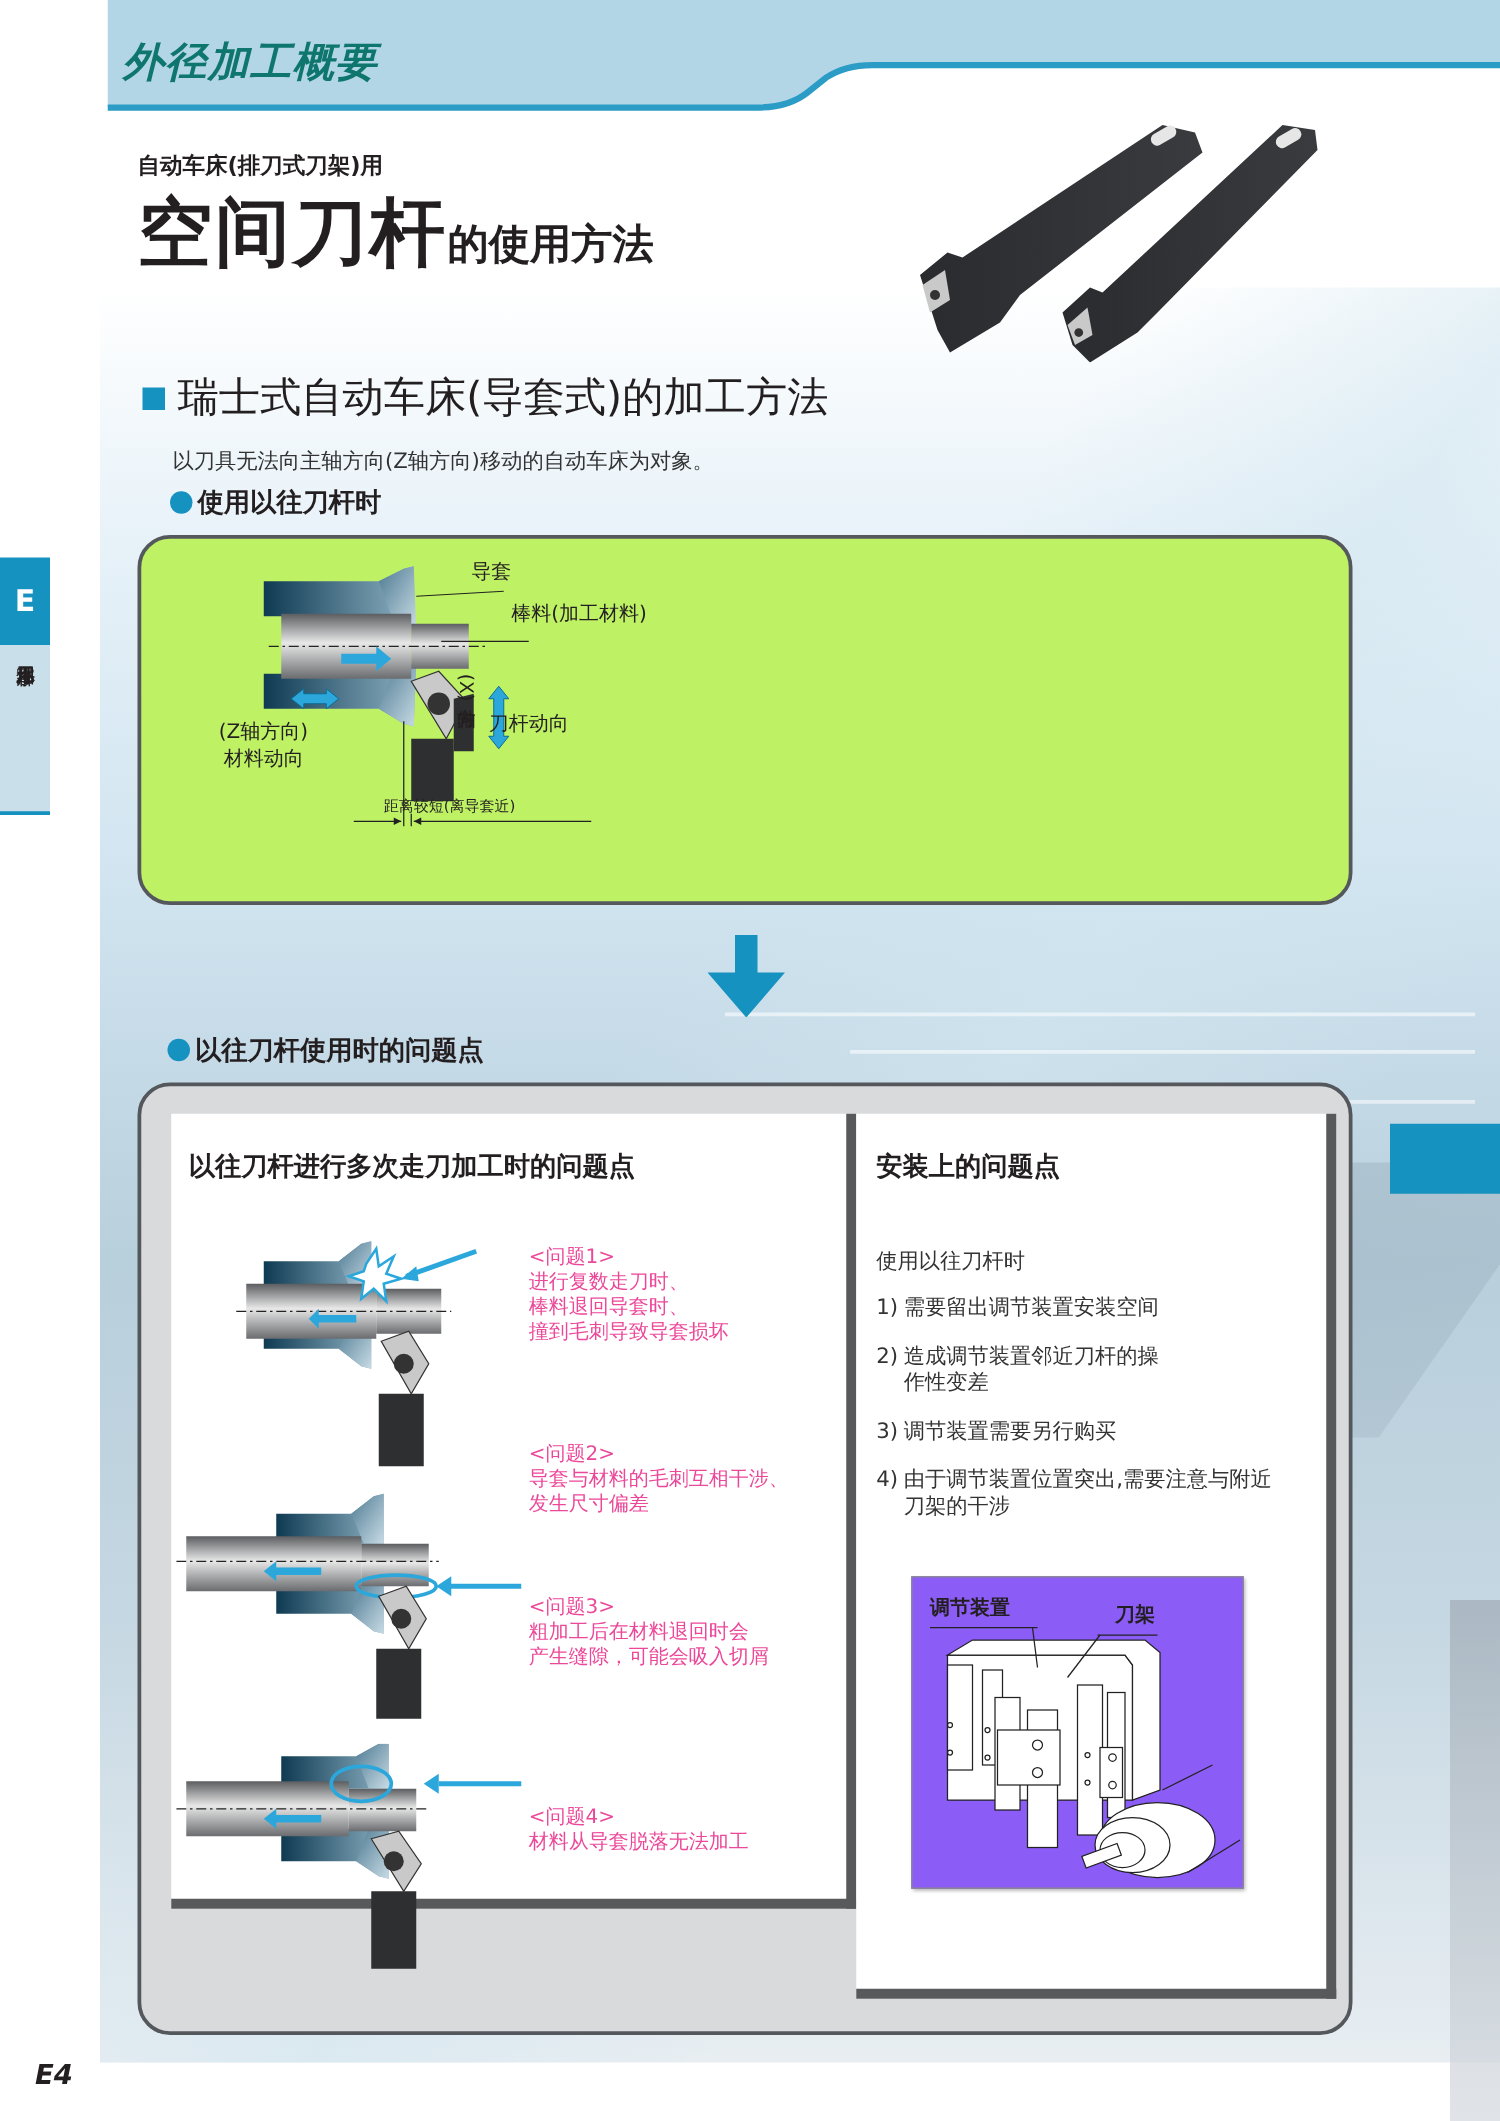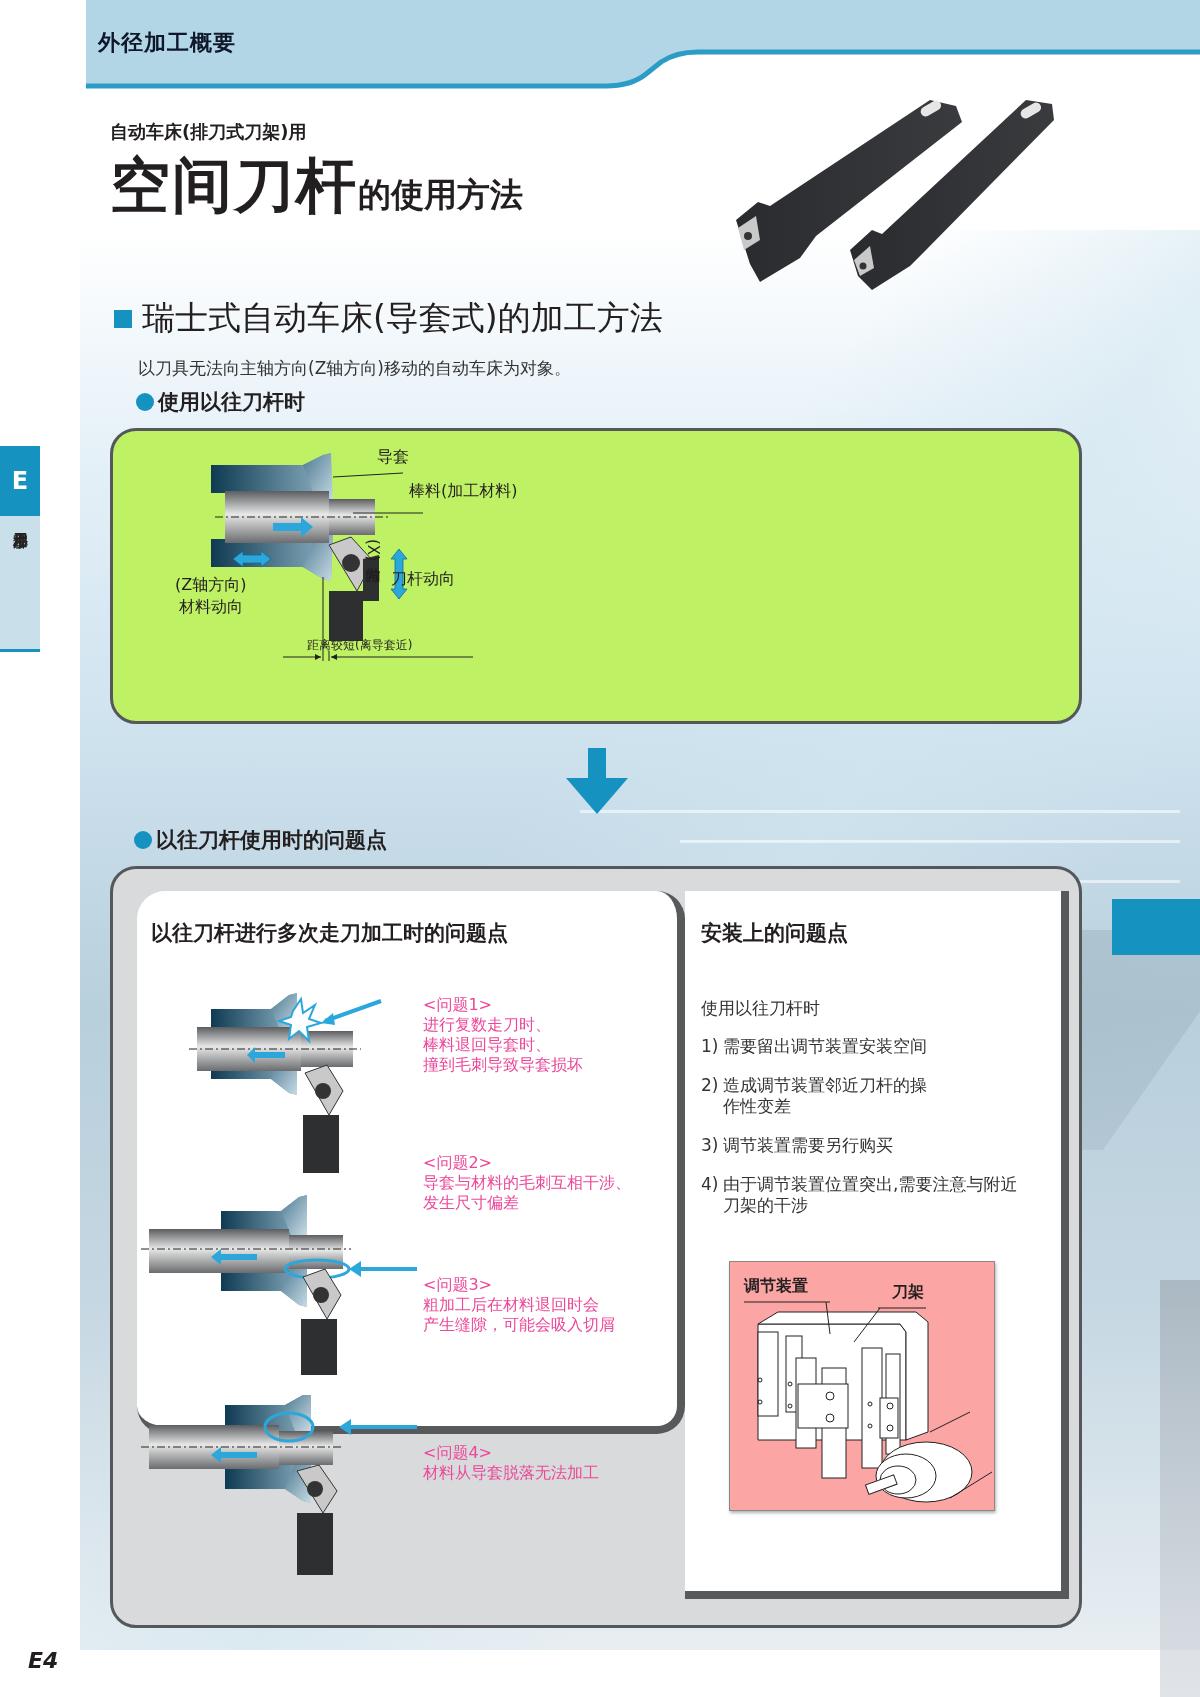--- a/index.html
+++ b/index.html
@@ -22,21 +22,21 @@
     transform:skewX(-35deg);
   }
   .bg-shape-2 {
     position:absolute; left:1080px; top:1050px; width:120px; height:520px;
     background:linear-gradient(180deg, rgba(150,160,170,0.55), rgba(220,225,230,0.7));
   }
   .header-band-line {
     position:absolute; left:86px; top:0; width:1114px; height:92px; pointer-events:none;
   }
   .header-title {
-    position:absolute; left:98px; top:28px; font-size:22px; font-weight:bold; color:#0f172a; letter-spacing:1px;
+    position:absolute; left:98px; top:28px; font-size:33px; font-weight:bold; color:#0f766e; letter-spacing:1px;font-style:italic;
   }
   .side-tab-letter {
     position:absolute; left:0; top:446px; width:40px; height:70px;
     background:#1592bf; color:#fff; font-weight:bold; font-size:24px;
     display:flex; align-items:center; justify-content:center;
   }
   .side-tab-label {
     position:absolute; left:0; top:516px; width:40px; height:136px;
     background:#c9dfea; border-bottom:3px solid #1592bf;
     color:#231f20; font-size:15px; line-height:17px;
@@ -65,34 +65,34 @@
   .down-arrow { position:absolute; left:566px; top:748px; width:62px; height:66px; }
 
   .panel-2 {
     position:absolute; left:110px; top:866px; width:972px; height:762px;
     background:#d8dadc; border:3px solid #54585c; border-radius:26px; box-sizing:border-box;
   }
   .sub-panel {
     position:absolute; top:22px; background:#fff;
     border-right:8px solid #58595b; border-bottom:8px solid #58595b; box-sizing:border-box;
   }
-  .sub-panel-left { left:24px; width:548px; height:543px;border-radius:28px; }
+  .sub-panel-left { left:24px; width:548px; height:636px; }
   .sub-panel-right { left:572px; width:384px; height:708px; }
   .sub-panel-title { position:absolute; left:14px; top:28px; font-size:21px; font-weight:bold; }
   .problem { position:absolute; left:286px; font-size:16px; line-height:20px; color:#ec4899; }
   .problem .pt { display:block; }
   .diag-sm { position:absolute; }
 
   .install-lead { position:absolute; left:16px; top:106px; font-size:17px; color:#333; }
   .install-list { position:absolute; left:16px; top:145px; width:350px; margin:0; padding:0; list-style:none; }
   .install-list li { font-size:17px; line-height:21px; color:#333; margin-bottom:18px; display:flex; }
   .install-list li .n { width:22px; flex:none; }
   .install-fig {
     position:absolute; left:44px; top:370px; width:264px; height:248px;
-    border:1px solid #888; background:#fca5a5; box-shadow:1px 2px 3px rgba(0,0,0,0.3);
+    border:1px solid #888; background:#8b5cf6; box-shadow:1px 2px 3px rgba(0,0,0,0.3);
   }
   .fig-label { position:absolute; font-size:16px; font-weight:bold; color:#231f20; }
 
   .right-accent { position:absolute; left:1112px; top:899px; width:88px; height:56px; background:#1592bf; }
   .page-number { position:absolute; left:28px; top:1648px; font-size:22px; font-weight:bold;font-style:italic; }
 </style>
 </head>
 <body>
 
 <div class="bg-photo">

